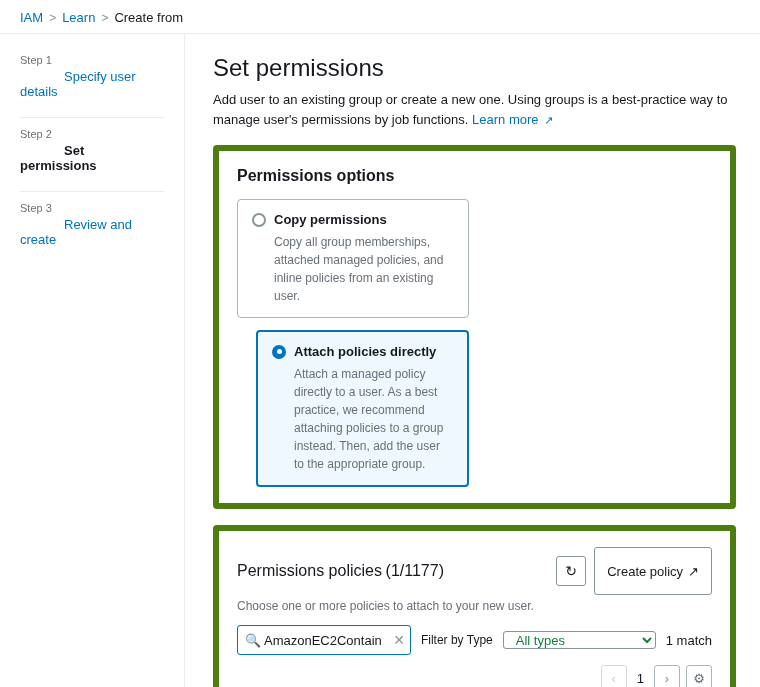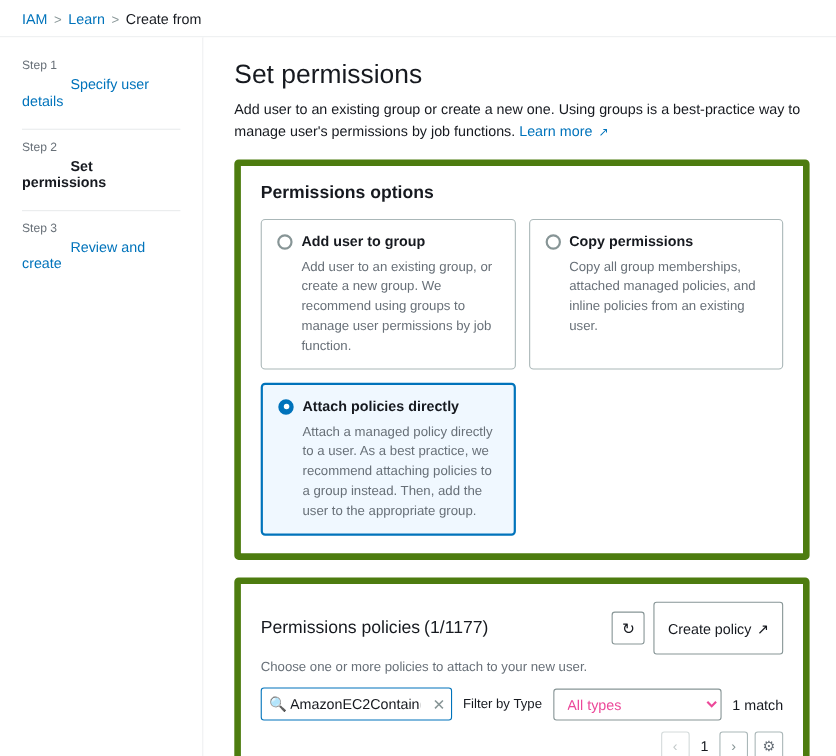--- a/index.html
+++ b/index.html
@@ -142,20 +142,21 @@
       background: #fff;
       position: relative;
     }
     .option-box.selected {
       border-color: #0073bb;
       border-width: 2px;
       background: #f0f8ff;
     }
     .option-box.span-full {
       grid-column: 1 / 2;
+      margin-left: 19px;
     }
     .option-header {
       display: flex;
       align-items: center;
       gap: 8px;
       margin-bottom: 6px;
     }
     .radio-circle {
       width: 14px;
       height: 14px;
@@ -281,28 +282,28 @@
       cursor: pointer;
       color: #879596;
       font-size: 14px;
     }
     .type-select-wrapper {
       display: flex;
       align-items: center;
       gap: 6px;
     }
     .type-select {
-      height: 29px;
+      height: 18px;
       padding: 0 8px;
       border: 1px solid #879596;
       border-radius: 3px;
       font-size: 13px;
       background: #fff;
       cursor: pointer;
-      color: #ec4899;
+      color: #15803d;
       min-width: 100px;
     }
     .match-text {
       font-size: 13px;
       color: #16191f;
       white-space: nowrap;
     }
 
     
     .pagination-row {
@@ -442,27 +443,20 @@
         <a href="#">
           <span>Learn more</span>
           <span class="external-icon">↗</span>
         </a>
       </p>
 
       <div class="card">
         <div class="card-title">Permissions options</div>
         <div class="options-grid">
 
-          <div class="option-box">
-            <div class="option-header">
-              <div class="radio-circle"></div>
-              <span class="option-title">Add user to group</span>
-            </div>
-            <div class="option-desc">Add user to an existing group, or create a new group. We recommend using groups to manage user permissions by job function.</div>
-          </div>
 
           <div class="option-box">
             <div class="option-header">
               <div class="radio-circle"></div>
               <span class="option-title">Copy permissions</span>
             </div>
             <div class="option-desc">Copy all group memberships, attached managed policies, and inline policies from an existing user.</div>
           </div>
 
           <div class="option-box selected span-full">

